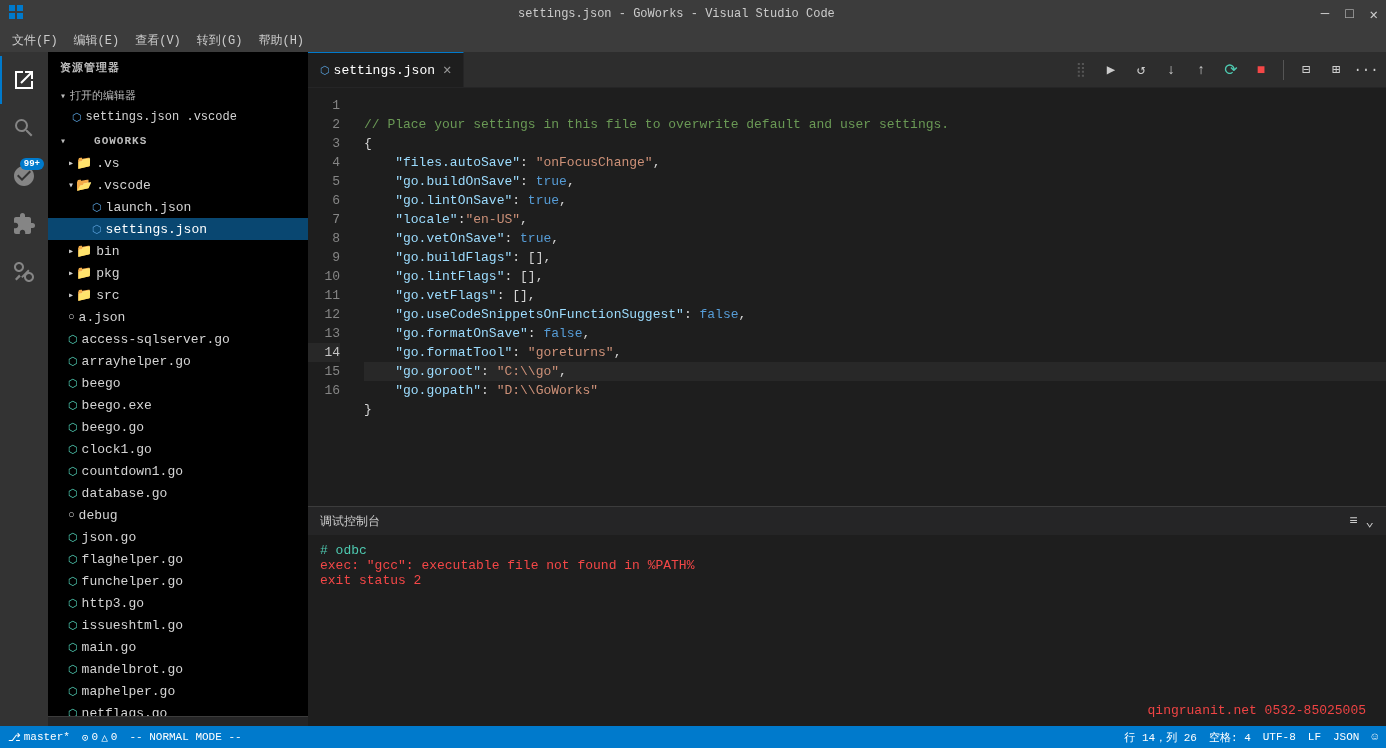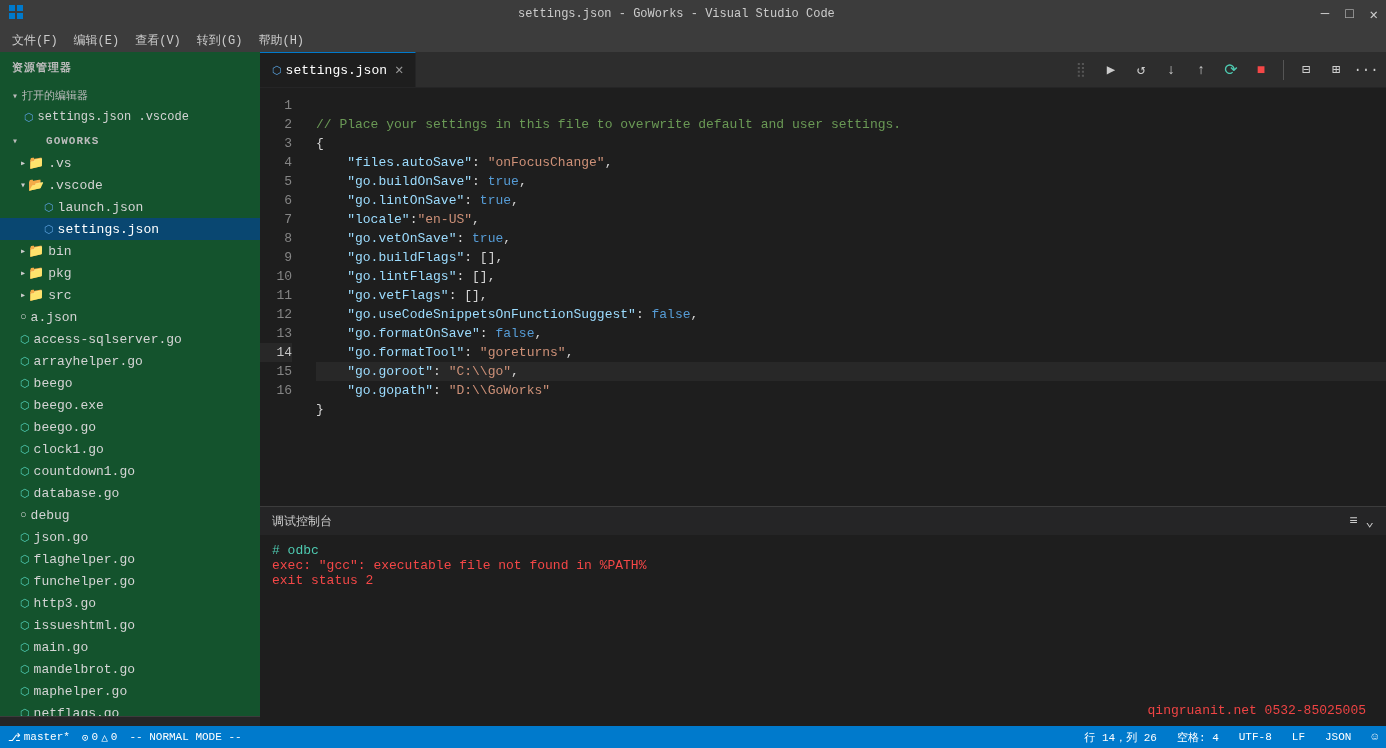--- a/index.html
+++ b/index.html
@@ -17,21 +17,21 @@
 
     
     .activity-bar { width: 48px; background: #333333; display: flex; flex-direction: column; align-items: center; padding-top: 4px; flex-shrink: 0; }
     .activity-item { width: 48px; height: 48px; display: flex; align-items: center; justify-content: center; cursor: pointer; color: #858585; position: relative; }
     .activity-item.active { color: #ffffff; }
     .activity-item.active::before { content: ''; position: absolute; left: 0; top: 0; bottom: 0; width: 2px; background: #007acc; }
     .activity-item svg { width: 24px; height: 24px; }
     .activity-badge { background: #007acc; color: white; border-radius: 10px; font-size: 9px; padding: 1px 4px; position: absolute; top: 6px; right: 4px; font-weight: bold; }
 
     
-    .sidebar { width: 260px; background: #14532d; display: flex; flex-direction: column; flex-shrink: 0; overflow: hidden; }
+    .sidebar { width: 260px; background: #000000; display: flex; flex-direction: column; flex-shrink: 0; overflow: hidden; }
     .sidebar-header { padding: 8px 12px; font-size: 11px; color: #bbbbbb; text-transform: uppercase; letter-spacing: 1px; font-weight: bold; }
     .sidebar-section { padding: 2px 0; }
     .sidebar-section-title { padding: 3px 12px; font-size: 11px; color: #bbbbbb; display: flex; align-items: center; cursor: pointer; }
     .sidebar-section-title .chevron { margin-right: 4px; font-size: 10px; }
     .file-tree { overflow-y: auto; flex: 1; }
     .tree-item { display: flex; align-items: center; padding: 2px 0 2px 0; cursor: pointer; font-size: 13px; height: 22px; }
     .tree-item.selected { background: #094771; color: #ffffff; }
 
     
     .editor-area { flex: 1; display: flex; flex-direction: column; overflow: hidden; }
@@ -59,21 +59,21 @@
     .debug-panel { height: 220px; background: #1e1e1e; border-top: 1px solid #3c3c3c; display: flex; flex-direction: column; flex-shrink: 0; }
     .debug-header { display: flex; align-items: center; justify-content: space-between; padding: 4px 12px; background: #252526; font-size: 12px; color: #cccccc; height: 28px; }
     .debug-header-btns { display: flex; gap: 8px; }
     .debug-content { flex: 1; padding: 8px 12px; font-size: 13px; overflow-y: auto; }
     .debug-cmd { color: #4ec9b0; }
     .debug-error { color: #f44747; }
 
     
     .status-bar { height: 22px; background: #007acc; display: flex; align-items: center; padding: 0 8px; font-size: 11px; color: #ffffff; flex-shrink: 0; }
     .status-left { display: flex; gap: 12px; align-items: center; }
-    .status-right { margin-left: auto; display: flex; gap: 20px; align-items: center; }
+    .status-right { margin-left: auto; display: flex; gap: 12px; align-items: center; }
     .status-item { display: flex; align-items: center; gap: 3px; cursor: pointer; }
 
     
     ::-webkit-scrollbar { width: 8px; height: 8px; }
     ::-webkit-scrollbar-track { background: #1e1e1e; }
     ::-webkit-scrollbar-thumb { background: #424242; }
 
     
     .watermark { position: absolute; bottom: 30px; right: 20px; color: #ef4444; font-size: 13px; pointer-events: none; }
   </style>
@@ -100,20 +100,48 @@
 <div class="menu-bar">
   <span class="menu-item">文件(F)</span>
   <span class="menu-item">编辑(E)</span>
   <span class="menu-item">查看(V)</span>
   <span class="menu-item">转到(G)</span>
   <span class="menu-item">帮助(H)</span>
 </div>
 
 <div class="main-layout">
 
+  <div class="activity-bar">
+    <div class="activity-item active">
+      <svg viewBox="0 0 24 24" fill="currentColor">
+          <path d="M3 3h8v2H5v14h14v-6h2v8H3V3zm10 0h8v8h-2V6.414l-9.293 9.293-1.414-1.414L17.586 5H13V3z"></path>
+        </svg>
+    </div>
+    <div class="activity-item">
+      <svg viewBox="0 0 24 24" fill="currentColor">
+          <path d="M15.5 14h-.79l-.28-.27A6.471 6.471 0 0 0 16 9.5 6.5 6.5 0 1 0 9.5 16c1.61 0 3.09-.59 4.23-1.57l.27.28v.79l5 4.99L20.49 19l-4.99-5zm-6 0C7.01 14 5 11.99 5 9.5S7.01 5 9.5 5 14 7.01 14 9.5 11.99 14 9.5 14z"></path>
+        </svg>
+    </div>
+    <div class="activity-item" style="position:relative;">
+      <svg viewBox="0 0 24 24" fill="currentColor">
+          <path d="M12 2C6.48 2 2 6.48 2 12s4.48 10 10 10 10-4.48 10-10S17.52 2 12 2zm-2 15l-5-5 1.41-1.41L10 14.17l7.59-7.59L19 8l-9 9z"></path>
+        </svg>
+      <span class="activity-badge">99+</span>
+    </div>
+    <div class="activity-item">
+      <svg viewBox="0 0 24 24" fill="currentColor">
+          <path d="M20.5 11H19V7c0-1.1-.9-2-2-2h-4V3.5a2.5 2.5 0 0 0-5 0V5H4c-1.1 0-1.99.9-1.99 2v3.8H3.5c1.49 0 2.7 1.21 2.7 2.7s-1.21 2.7-2.7 2.7H2V20c0 1.1.9 2 2 2h3.8v-1.5c0-1.49 1.21-2.7 2.7-2.7s2.7 1.21 2.7 2.7V22H17c1.1 0 2-.9 2-2v-4h1.5a2.5 2.5 0 0 0 0-5z"></path>
+        </svg>
+    </div>
+    <div class="activity-item">
+      <svg viewBox="0 0 24 24" fill="currentColor">
+          <path d="M17 12c-2.76 0-5 2.24-5 5s2.24 5 5 5 5-2.24 5-5-2.24-5-5-5zm0 8c-1.66 0-3-1.34-3-3s1.34-3 3-3 3 1.34 3 3-1.34 3-3 3zM7 2C4.24 2 2 4.24 2 7s2.24 5 5 5 5-2.24 5-5-2.24-5-5-5zm0 8C5.34 10 4 8.66 4 7s1.34-3 3-3 3 1.34 3 3-1.34 3-3 3zm.13 4.62L3 18.99 4.62 20.6l4.13-4.13-1.62-1.85zm9.06-5.01l-7.07 7.07 1.41 1.41 7.07-7.07-1.41-1.41z"></path>
+        </svg>
+    </div>
+  </div>
 
   <div class="sidebar">
     <div class="sidebar-header">资源管理器</div>
 
     <div class="sidebar-section">
       <div class="sidebar-section-title">
         <span class="chevron">▾</span>
         <span>打开的编辑器</span>
       </div>
       <div class="tree-item" style="padding-left:24px;">

